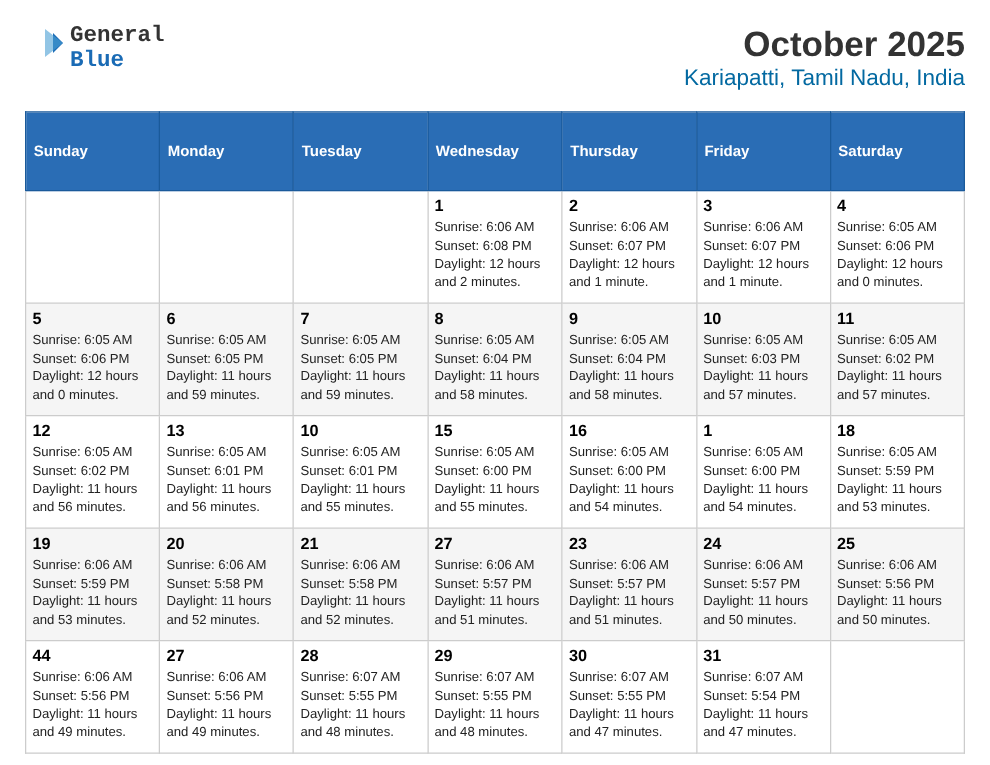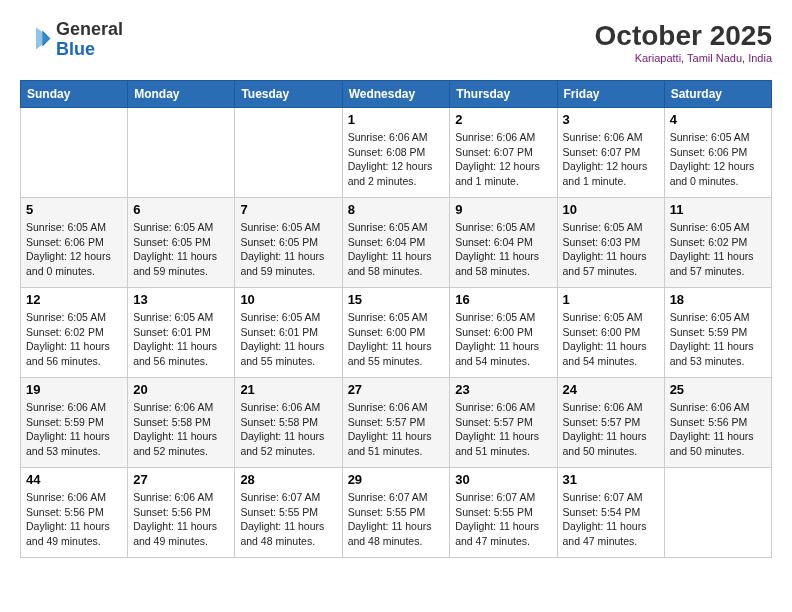--- a/index.html
+++ b/index.html
@@ -11,22 +11,23 @@
       padding: 20px;
     }
     .header {
       display: flex;
       justify-content: space-between;
       align-items: flex-start;
       margin-bottom: 16px;
     }
     .logo {
       display: flex;
-      align-items: center;
+      align-items: flex-start;
       gap: 4px;
+      font-family: Liberation Mono, monospace;
     }
     .logo-text {
       font-size: 18px;
       font-weight: bold;
       color: #333;
       line-height: 1.1;
     }
     .logo-blue { color: #1a6bb5; }
     .logo-icon {
       width: 32px;
@@ -34,33 +35,33 @@
     }
     .title-block {
       text-align: right;
     }
     .month-title {
       font-size: 28px;
       font-weight: bold;
       color: #333;
     }
     .location {
-      font-size: 11px;
-      color: #701a75;
+      font-size: 18px;
+      color: #0369a1;
     }
     table {
       width: 100%;
       border-collapse: collapse;
       font-size: 11px;
     }
     thead tr th {
       background-color: #2a6db5;
       color: #fff;
       text-align: left;
-      padding: 6px 6px;
+      padding: 24px 6px;
       font-size: 12px;
       border: 1px solid #1a5a9a;
     }
     tbody tr td {
       vertical-align: top;
       border: 1px solid #ccc;
       padding: 4px 5px;
       height: 90px;
       width: 108px;
       background: #fff;

